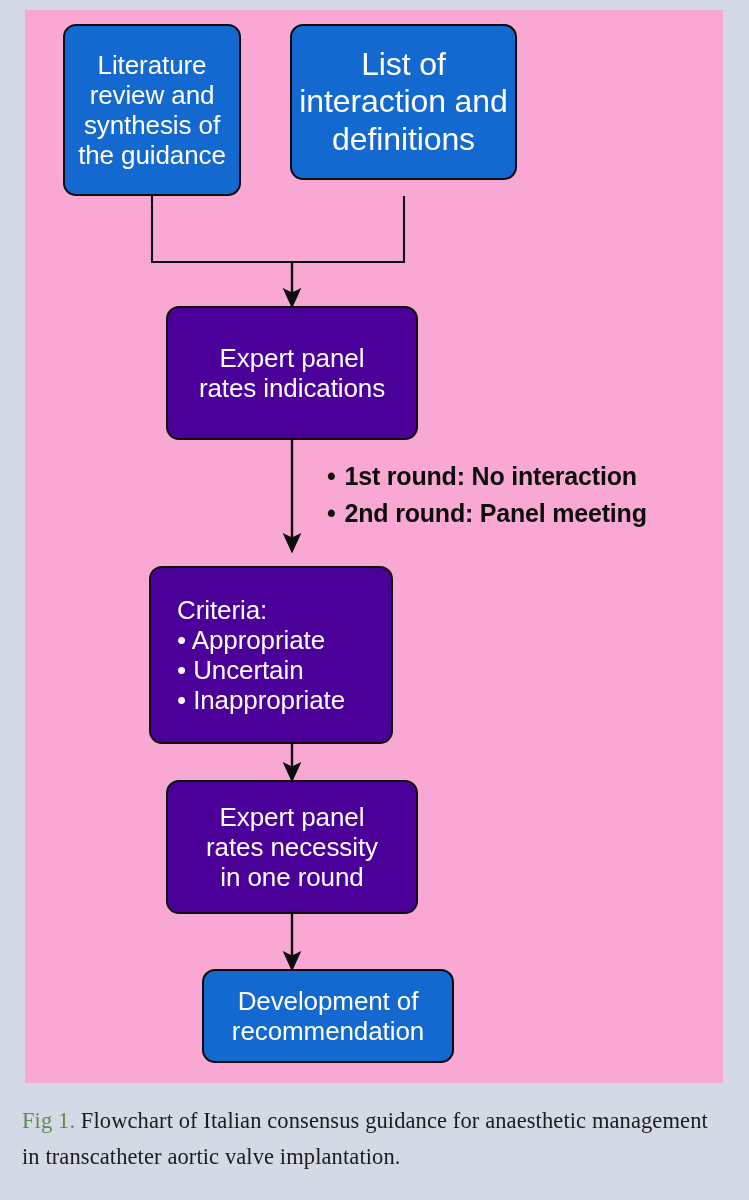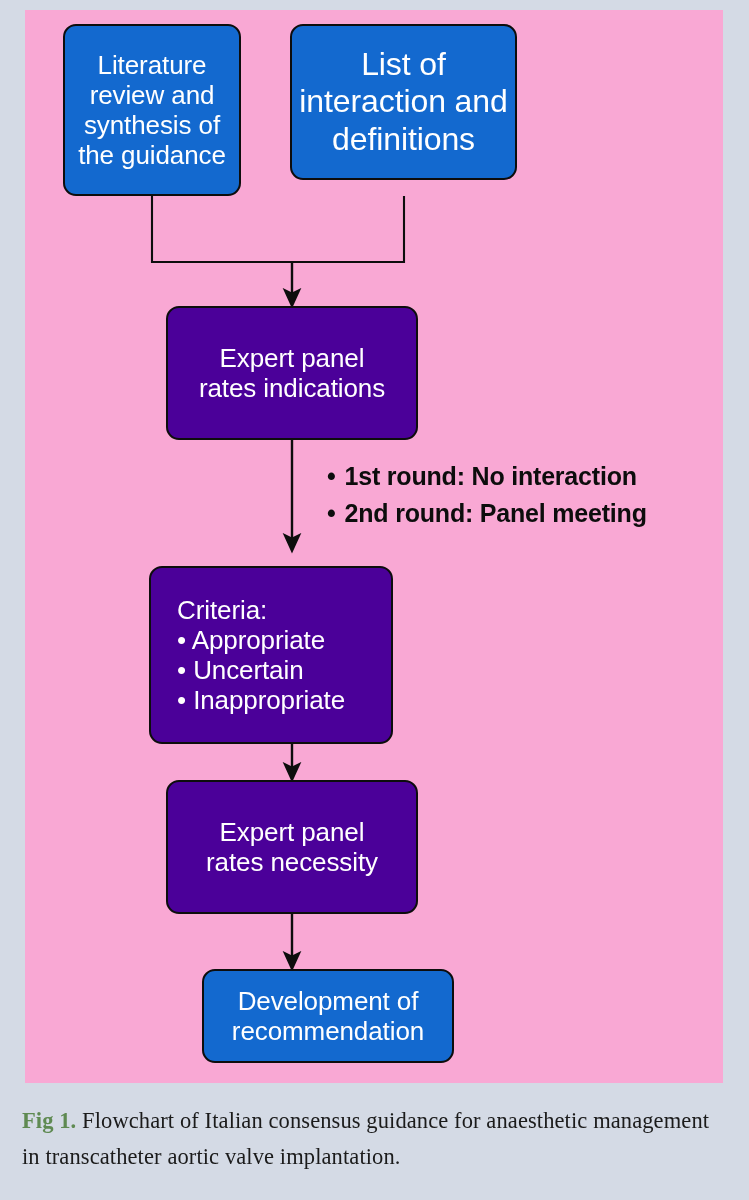--- a/index.html
+++ b/index.html
@@ -118,21 +118,21 @@
     top: 1103px;
     width: 706px;
     font-family: "Liberation Serif", serif;
     font-size: 22.5px;
     line-height: 1.62;
     color: #1b1b1b;
     letter-spacing: 0.1px;
   }
   #caption .fig-label {
     color: #5f8a52;
-    font-weight: bold;
+    font-weight: normal;
     font-family: "Liberation Serif", serif;
   }
 </style>
 </head>
 <body>
 
 <div id="figure-panel">
 
   <div id="flow-canvas">
 
@@ -186,20 +186,21 @@
         <span>Uncertain</span><br>
         <span>•</span>
         <span>Inappropriate</span>
       </div>
     </div>
 
     <div class="node purple" id="node-rates-necessity">
       <div class="label">
         <span>Expert panel</span><br>
         <span>rates necessity</span><br>
+        <span>in one round</span>
       </div>
     </div>
 
     <div class="node blue" id="node-development">
       <div class="label">
         <span>Development of</span><br>
         <span>recommendation</span>
       </div>
     </div>
 

